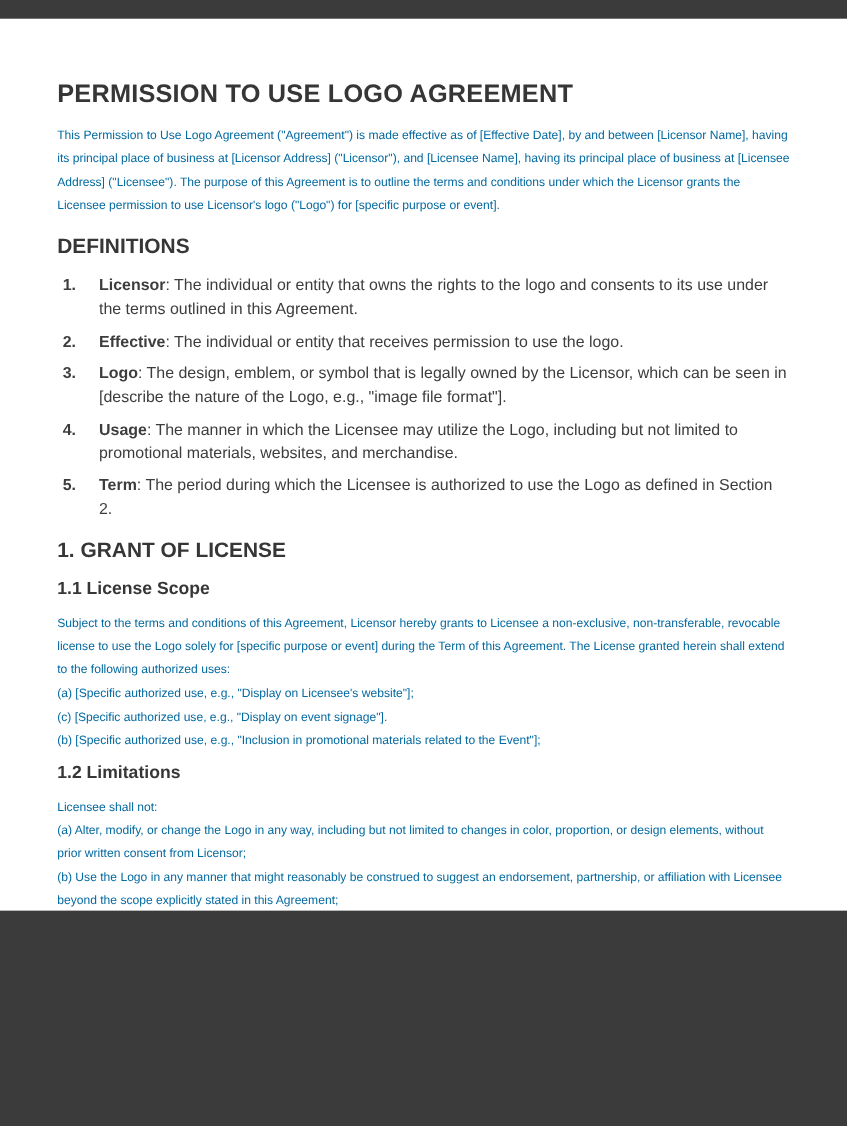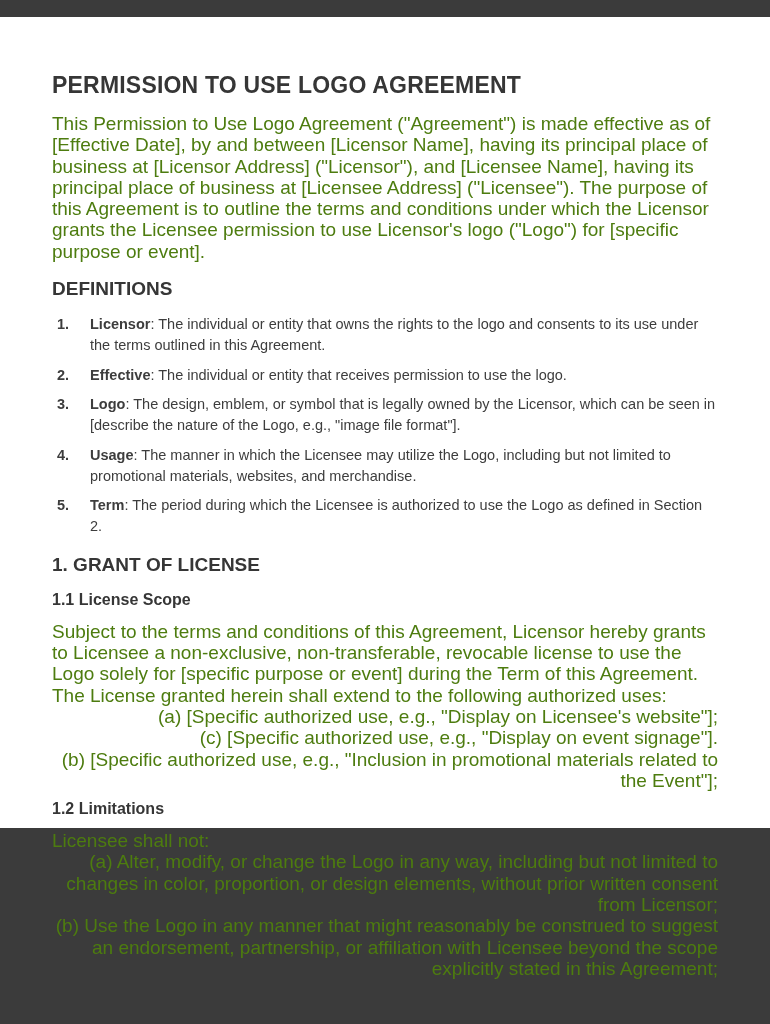--- a/index.html
+++ b/index.html
@@ -30,23 +30,23 @@
   h1.doc-title {
     margin: 0 0 14px 0;
     font-size: 23px;
     line-height: 27px;
     font-weight: bold;
     color: #363636;
     letter-spacing: 0.2px;
   }
   p.body-text {
     margin: 0;
-    font-size: 19px;
+    font-size: 11px;
     line-height: 21.3px;
-    color: #4d7c0f;
+    color: #0369a1;
   }
   h2.section-heading {
     margin: 16px 0 14px 0;
     font-size: 19px;
     line-height: 22px;
     font-weight: bold;
     color: #363636;
   }
   h3.sub-heading {
     margin: 8px 0 12px 0;
@@ -74,21 +74,20 @@
     position: absolute;
     left: 5px;
     top: 0;
     font-weight: bold;
   }
   .def-term {
     font-weight: bold;
   }
   .use-item, .limit-item {
     margin: 8px 0 0 0;
-    text-align: right;
   }
   .grant-para {
     margin-top: 0;
   }
 </style>
 </head>
 <body>
 
 <div class="frame-bar top"></div>
 

